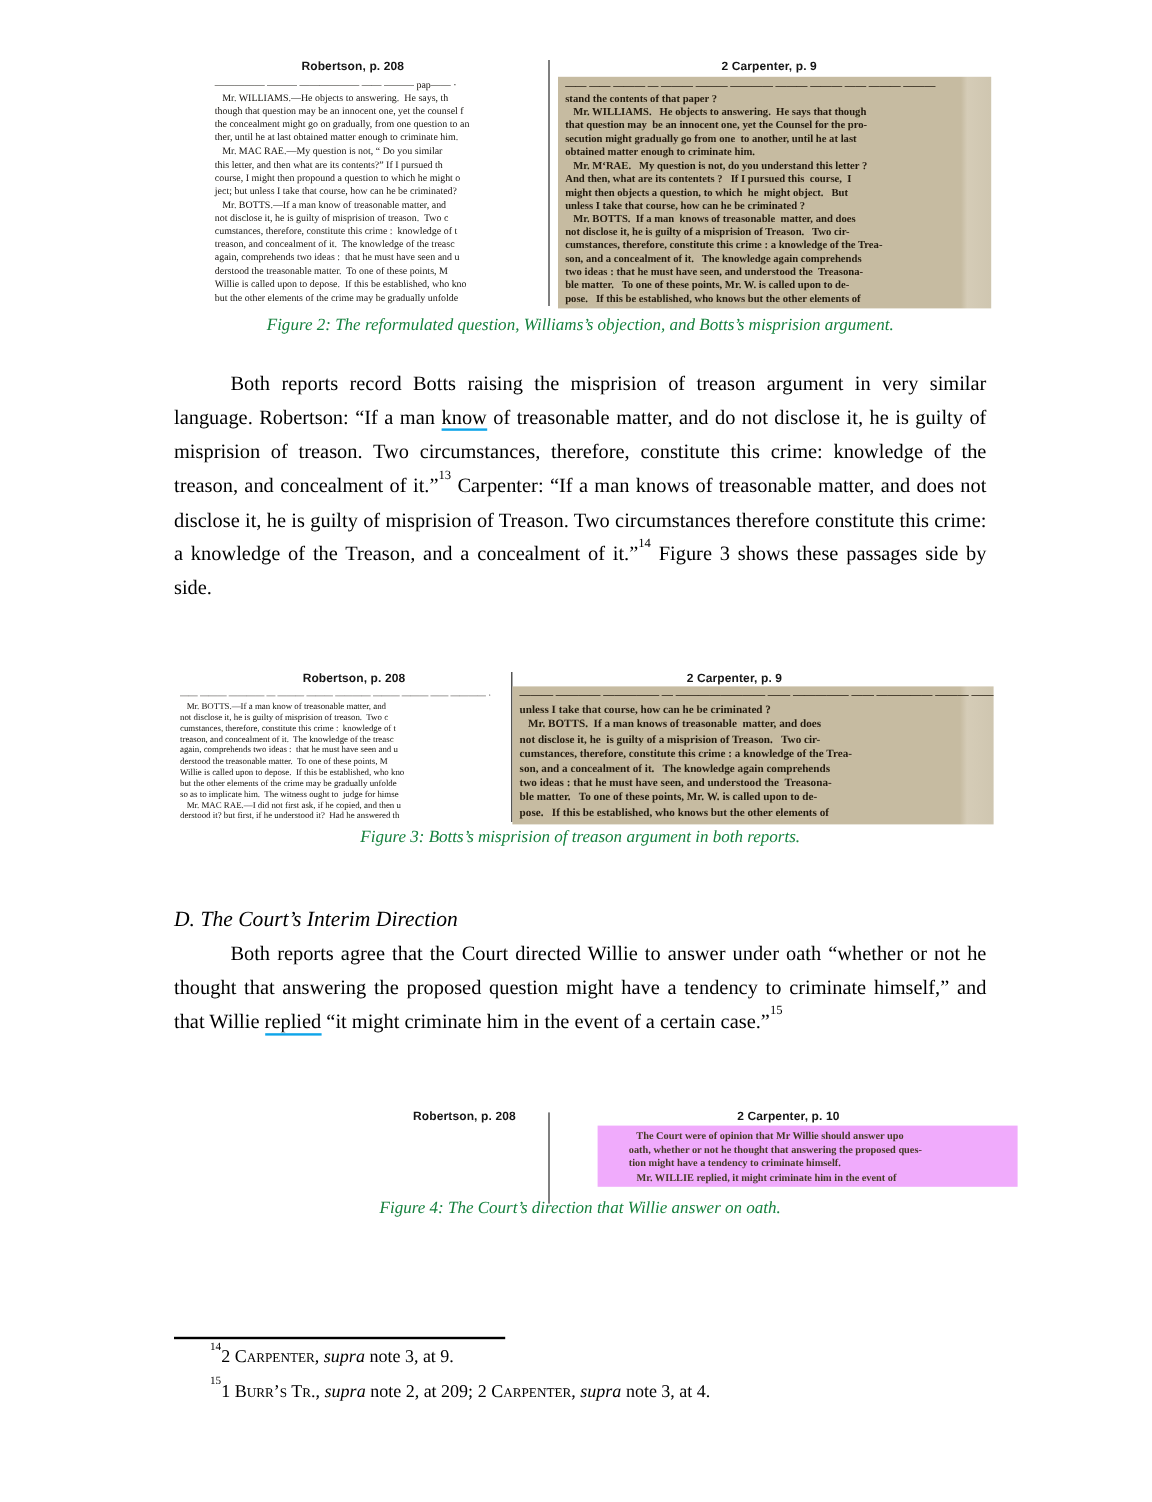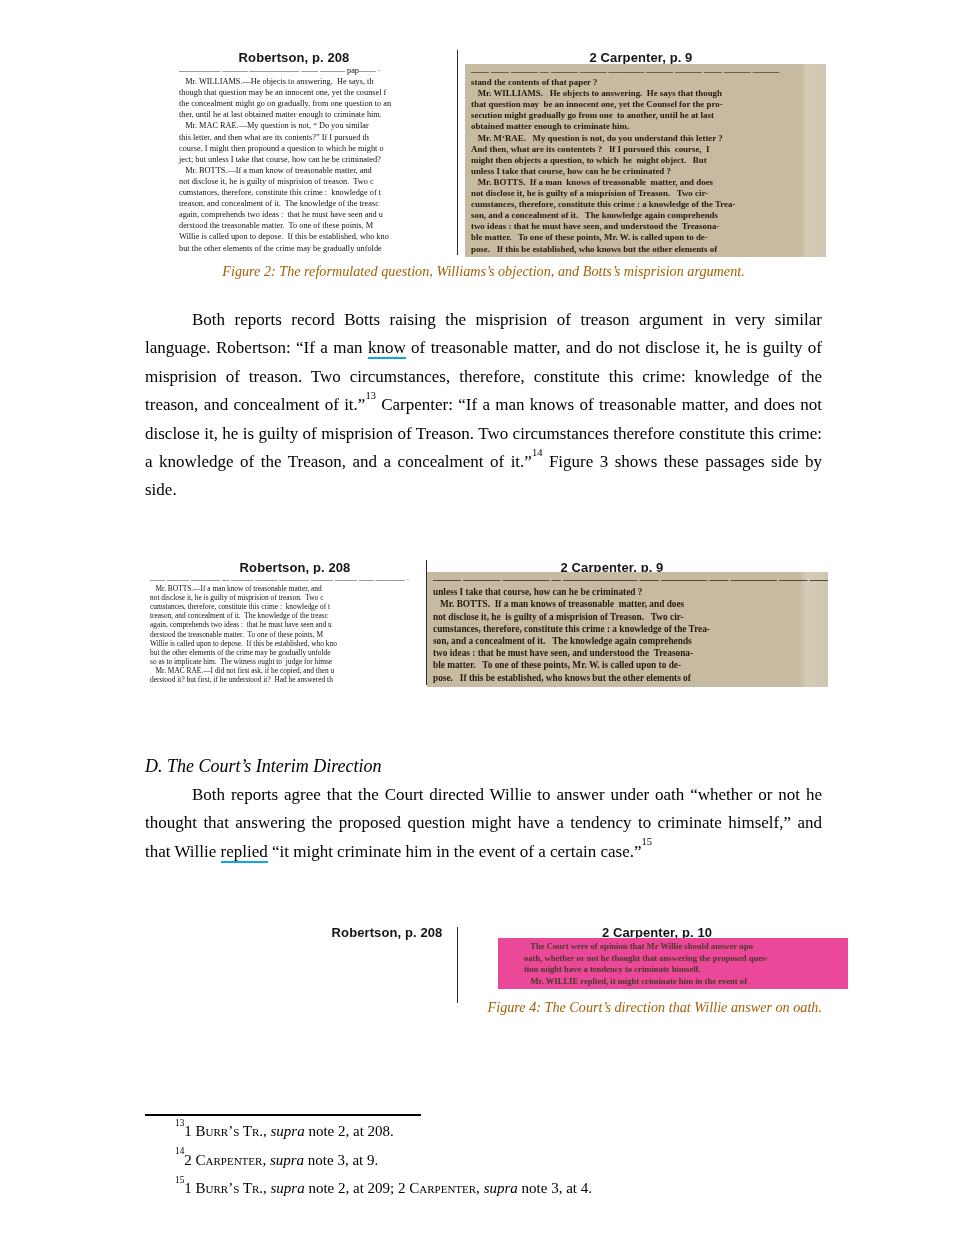--- a/index.html
+++ b/index.html
@@ -1,36 +1,36 @@
 <!DOCTYPE html>
 <html><head>
 <meta charset="utf-8">
 <style>
   html,body{margin:0;padding:0;background:#ffffff;}
   .page{position:relative;width:960px;height:1252px;background:#ffffff;overflow:hidden;
         font-family:"Liberation Serif",serif;color:#000;}
   
   .scan-header{position:absolute;transform:translateX(-50%);
-        font-family:"Liberation Sans",sans-serif;font-weight:bold;font-size:13px;
+        font-family:"Liberation Sans",sans-serif;font-weight:bold;font-size:10px;
         color:#151515;white-space:nowrap;letter-spacing:0.1px;}
   .scan-box{position:absolute;overflow:hidden;}
   .scan-box .scan-line{white-space:pre;}
   .v-divider{position:absolute;width:1px;background:#2b2b2b;}
   .scan-white{background:#ffffff;color:#14110c;}
   .scan-tan{background:linear-gradient(90deg,#c6bba1 0%,#c6bba1 93%,#d5ccb7 94.5%,#cfc6b0 100%);
         color:#221a0e;font-weight:bold;}
-  .scan-tan-plain{background:#ec4899;color:#463a26;font-weight:bold;}
+  .scan-tan-plain{background:#f0abfc;color:#463a26;font-weight:bold;}
   .f2-left{font-size:8.3px;line-height:11.1px;padding:1px 0 0 3px;}
   .f2-right{font-size:8.9px;line-height:11.1px;padding:2px 0 0 6px;}
   .f3-left{font-size:7.4px;line-height:9.1px;padding:1px 0 0 5px;}
   .f3-right{font-size:9.3px;line-height:12.2px;padding:2px 0 0 6px;}
   .f4-left{font-size:9px;line-height:13.8px;padding:1px 0 0 2px;}
   .f4-right{font-size:8.6px;line-height:11.6px;padding:3px 0 0 26px;}
   .fig-caption{position:absolute;left:145px;width:677px;text-align:center;
-        font-style:italic;font-size:14.2px;color:#a16207;}
+        font-style:italic;font-size:14.2px;color:#15803d;}
   
   .body-par{position:absolute;left:145px;width:677px;text-align:justify;
         font-size:17px;line-height:28.4px;text-indent:47px;}
   .comment-link{border-bottom:2px solid #0ea5e9;padding-bottom:0px;cursor:pointer;}
   sup.fn-ref{font-size:62%;position:relative;top:-0.45em;line-height:0;}
   .section-heading{position:absolute;left:145px;font-style:italic;font-size:18px;white-space:nowrap;margin-top:12px;}
   
   .fn-rule{position:absolute;left:145px;width:276px;height:2px;background:#000;}
   .footnotes{position:absolute;left:145px;width:690px;font-size:15px;}
   .footnote{padding-left:30px;margin-bottom:9.5px;line-height:19px;}
@@ -108,36 +108,36 @@
       <div class="scan-line">——— ———— ————— — ———————— —— ————— —— ————— ——— ———</div>
       <div class="scan-line">unless I take that course, how can he be criminated ?</div>
       <div class="scan-line">   Mr. BOTTS.  If a man knows of treasonable  matter, and does</div>
       <div class="scan-line">not disclose it, he  is guilty of a misprision of Treason.   Two cir-</div>
       <div class="scan-line">cumstances, therefore, constitute this crime : a knowledge of the Trea-</div>
       <div class="scan-line">son, and a concealment of it.   The knowledge again comprehends</div>
       <div class="scan-line">two ideas : that he must have seen, and understood the  Treasona-</div>
       <div class="scan-line">ble matter.   To one of these points, Mr. W. is called upon to de-</div>
       <div class="scan-line">pose.   If this be established, who knows but the other elements of</div>
     </div>
+  <div class="fig-caption" style="top:690px;">Figure 3: Botts’s misprision of treason argument in both reports.</div>
 
   <div class="section-heading" style="top:744px;">D. The Court’s Interim Direction</div>
 
   <div class="body-par" style="top:781px;"><span>Both reports agree that the Court directed Willie to answer under oath “whether or not he thought that answering the proposed question might have a tendency to criminate himself,” and that Willie </span><span class="comment-link">replied</span><span> “it might criminate him in the event of a certain case.”</span><sup class="fn-ref">15</sup></div>
 
   <div class="scan-header" style="left:387px;top:925px;">Robertson, p. 208</div>
   <div class="scan-header" style="left:657px;top:925px;">2 Carpenter, p. 10</div>
   <div class="v-divider" style="left:457px;top:927px;height:76px;"></div>
   <div class="scan-box scan-tan-plain f4-right" style="left:498px;top:938px;width:324px;height:48px;">
       <div class="scan-line">   The Court were of opinion that Mr Willie should answer upo</div>
       <div class="scan-line">oath, whether or not he thought that answering the proposed ques-</div>
       <div class="scan-line">tion might have a tendency to criminate himself.</div>
       <div class="scan-line">   Mr. WILLIE replied, it might criminate him in the event of</div>
     </div>
-  <div class="fig-caption" style="top:999px;text-align:right;">Figure 4: The Court’s direction that Willie answer on oath.</div>
+  <div class="fig-caption" style="top:999px;">Figure 4: The Court’s direction that Willie answer on oath.</div>
 
   <div class="fn-rule" style="top:1114px;"></div>
   <div class="footnotes" style="top:1122px;">
-    <div class="footnote"><sup class="fn-ref">13</sup><span class="sc">1 Burr’s Tr., </span><span class="supra">supra</span><span> note 2, at 208.</span></div>
     <div class="footnote"><sup class="fn-ref">14</sup><span class="sc">2 Carpenter, </span><span class="supra">supra</span><span> note 3, at 9.</span></div>
     <div class="footnote"><sup class="fn-ref">15</sup><span class="sc">1 Burr’s Tr., </span><span class="supra">supra</span><span> note 2, at 209; </span><span class="sc">2 Carpenter, </span><span class="supra">supra</span><span> note 3, at 4.</span></div>
   </div>
 
 </div>
 
 </body></html>

